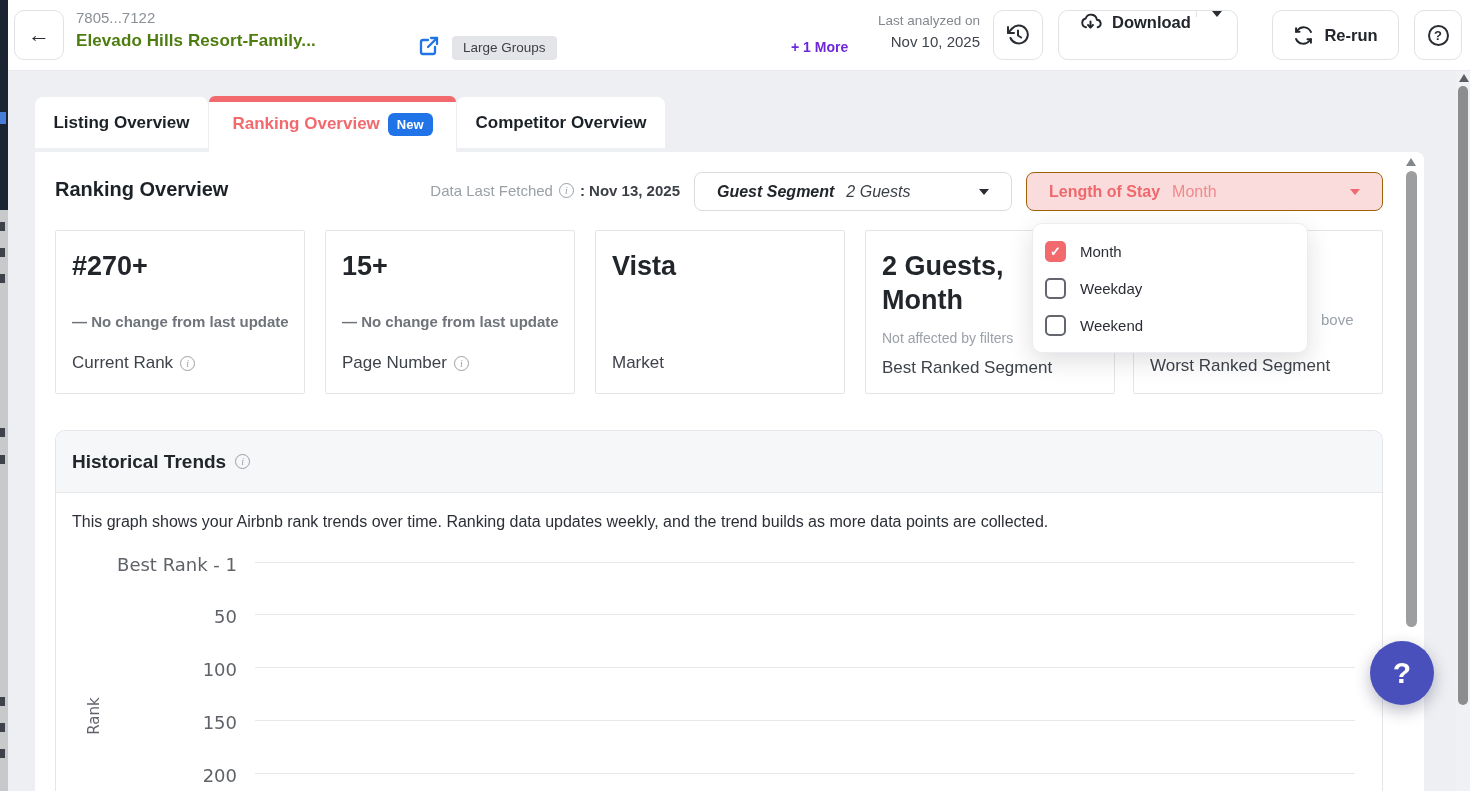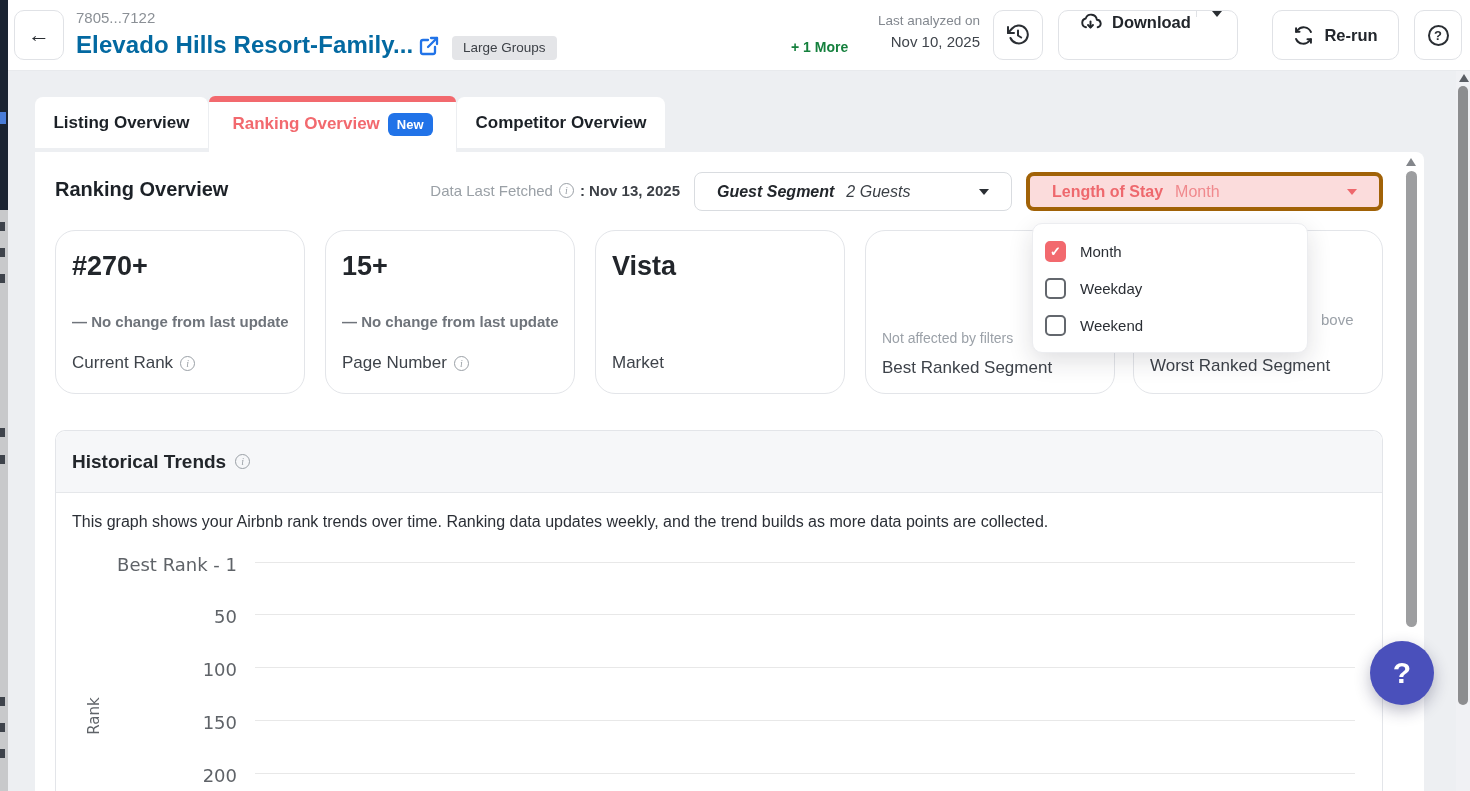--- a/index.html
+++ b/index.html
@@ -14,24 +14,24 @@
   .strip-top { left:0; top:0; width:8px; height:210px; background:#1b2432; }
   .strip-bottom { left:0; top:210px; width:8px; height:581px; background:#c8c9cb; }
   .fleck { position:absolute; left:0; width:5px; height:9px; background:#3e434b; }
   .fleck-blue { position:absolute; left:0; top:112px; width:6px; height:12px; background:#4a7dd8; }
 
   
   .topbar { left:8px; top:0; width:1462px; height:71px; background:#ffffff; border-bottom:1px solid #e8eaed; }
   .icon-btn { background:#fff; border:1px solid #e0e2e6; border-radius:10px; display:flex; align-items:center; justify-content:center; cursor:pointer; }
   .back-btn { left:14px; top:10px; width:50px; height:50px; font-size:22px; color:#2a2e33; }
   .listing-id { left:76px; top:9px; font-size:15px; color:#8b9096; }
-  .page-title { left:76px; top:31px; font-size:24px; font-weight:700; color:#0369a1; letter-spacing:.1px; }
+  .page-title { left:76px; top:31px; font-size:17px; font-weight:700; color:#4d7c0f; letter-spacing:.1px; }
   .ext-link { left:417px; top:34px; width:24px; height:24px; cursor:pointer; }
   .tag { position:absolute; top:36px; height:24px; line-height:24px; padding:0 11px; background:#e4e5e8; border-radius:4px; font-size:13.5px; color:#3d4147; }
-  .more-link { left:791px; top:39px; font-size:14px; font-weight:700; color:#15803d; cursor:pointer; }
+  .more-link { left:791px; top:39px; font-size:14px; font-weight:700; color:#6d28d9; cursor:pointer; }
   .analyzed { left:820px; top:13px; width:160px; text-align:right; }
   .analyzed .l1 { font-size:13.5px; color:#83888f; }
   .analyzed .l2 { font-size:15px; color:#3f444b; margin-top:5px; }
   .hist-btn { left:993px; top:10px; width:50px; height:50px; }
   .download-group { left:1058px; top:10px; width:180px; height:50px; background:#fff; border:1px solid #e0e2e6; border-radius:10px; display:flex; align-items:flex-start; }
   .dl-main { display:flex; align-items:center; gap:10px; padding:0 0 0 20px; width:150px; cursor:pointer; }
   .dl-main .lbl { font-size:16.5px; font-weight:700; color:#22262b; }
   .dl-caret { width:45px; border-left:1px solid #e0e2e6; display:flex; align-items:center; justify-content:center; cursor:pointer; }
   .rerun-btn { left:1272px; top:10px; width:127px; height:50px; gap:10px; font-size:16.5px; font-weight:700; }
   .help-top-btn { left:1414px; top:10px; width:48px; height:50px; }
@@ -52,27 +52,27 @@
   .rk-heading { left:55px; top:178px; font-size:20px; font-weight:700; color:#1c2127; }
   .fetched { left:380px; top:182px; width:300px; display:flex; justify-content:flex-end; align-items:center; gap:6px; }
   .fetched .f-lbl { font-size:15px; color:#9aa0a6; }
   .fetched .f-val { font-size:15px; font-weight:600; color:#3c4046; }
   .info-icon { width:15px; height:15px; border:1.4px solid #9aa0a6; border-radius:50%; color:#9aa0a6; font-size:10px; font-family:"Liberation Serif", serif; font-style:italic; display:inline-flex; align-items:center; justify-content:center; flex:0 0 auto; }
   .select { position:absolute; top:172px; height:39px; border-radius:8px; display:flex; align-items:center; cursor:pointer; }
   .sel-guest { left:694px; width:318px; background:#fff; border:1px solid #d9dce0; padding:0 22px;font-style:italic; }
   .sel-guest .s-lbl { font-size:16px; font-weight:700; color:#22262b; }
   .sel-guest .s-val { font-size:16px; color:#3a3f45; margin-left:12px; }
   .sel-guest .caret-down { margin-left:auto; }
-  .sel-los { left:1026px; width:357px; background:#fbdcdc; border:4px solid #a16207; padding:14px 22px;justify-content:space-between; }
+  .sel-los { left:1026px; width:357px; background:#fbdcdc; border:1px solid #a16207; padding:14px 22px;justify-content:space-between; }
   .sel-los .s-lbl { font-size:16px; font-weight:700; color:#ee686d; }
   .sel-los .s-val { font-size:16px; color:#f0898d; margin-left:12px; }
   .sel-los .caret-down { margin-left:auto; border-top-color:#ee686d; }
 
   
-  .card { position:absolute; top:230px; width:250px; height:164px; background:#fff; border:1px solid #e3e5e9; border-radius:20px; }
+  .card { position:absolute; top:230px; width:250px; height:164px; background:#fff; border:1px solid #e3e5e9; border-radius:2px; }
   .card .val { position:absolute; left:16px; top:18px; font-size:27px; font-weight:700; color:#22262b; line-height:34px; width:160px; }
   .card .chg { position:absolute; left:16px; top:82px; font-size:15px; font-weight:600; color:#6f747b; }
   .card .note { position:absolute; left:16px; top:99px; font-size:14px; color:#9ba1a8; }
   .card .clbl { position:absolute; left:16px; top:122px; font-size:17px; color:#3e434a; display:flex; align-items:center; gap:7px; }
   .card .frag { position:absolute; left:187px; top:80px; font-size:15px; color:#9ba1a8; }
 
   
   .popup { left:1032px; top:223px; width:276px; height:130px; background:#fff; border:1px solid #ecedf0; border-radius:10px; box-shadow:0 8px 24px rgba(25,28,45,.14); z-index:40; }
   .opt { position:absolute; left:12px; height:24px; display:flex; align-items:center; gap:14px; cursor:pointer; }
   .opt .box { width:21px; height:21px; border-radius:5px; background:#fff; border:2px solid #63676d; display:flex; align-items:center; justify-content:center; }
@@ -235,20 +235,21 @@
   </div>
 
   <div class="card" style="left:595px">
     <div class="val">Vista</div>
     <div class="clbl">
       <span>Market</span>
     </div>
   </div>
 
   <div class="card" style="left:865px">
+    <div class="val">2 Guests, Month</div>
     <div class="note">Not affected by filters</div>
     <div class="clbl" style="top:127px">
       <span>Best Ranked Segment</span>
     </div>
   </div>
 
   <div class="card" style="left:1133px">
     <div class="frag">bove</div>
     <div class="clbl" style="top:125px">
       <span>Worst Ranked Segment</span>

